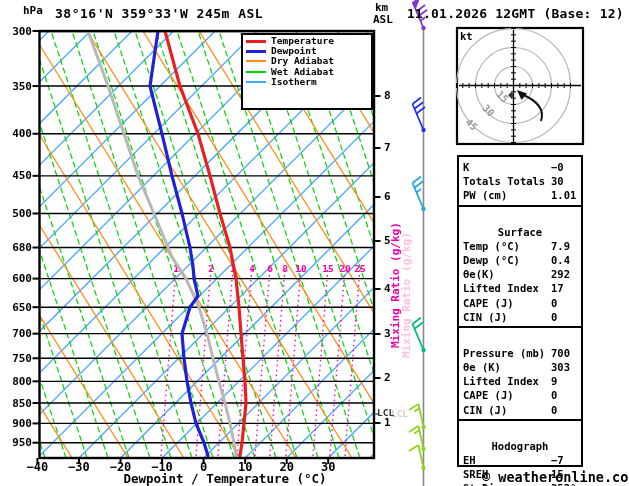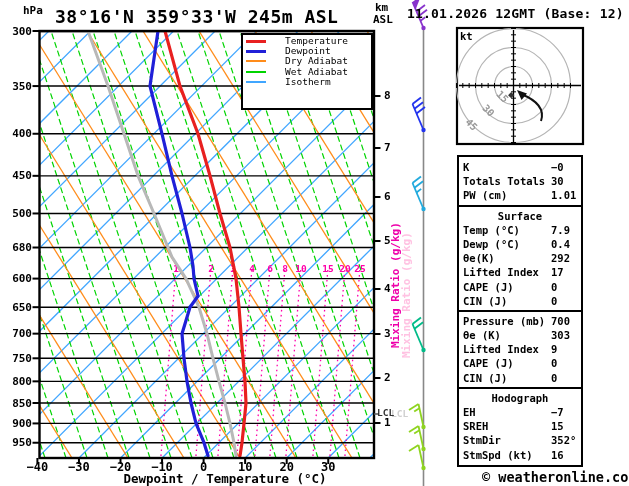--- a/index.html
+++ b/index.html
@@ -1,38 +1,38 @@
 <!DOCTYPE html>
 <html><head>
 <meta charset="utf-8">
 <style>
   html,body{margin:0;padding:0;background:#fff;}
   #app{position:relative;width:629px;height:486px;background:#fff;overflow:hidden;
        font-family:"DejaVu Sans Mono",monospace;color:#000;}
   #cv{position:absolute;left:0;top:0;z-index:1;}
   .abs{position:absolute;z-index:2;white-space:nowrap;}
   .b{font-weight:bold;}
-  .ttl{font-size:18px;letter-spacing:0.5px;}
+  .ttl{font-size:13px;letter-spacing:0.5px;}
   .unit{font-size:11px;}
   .plabel{font-size:11px;font-weight:bold;width:30px;text-align:right;}
   .tlabel{font-size:12px;font-weight:bold;width:40px;text-align:center;}
   .kmlabel{font-size:11px;font-weight:bold;}
   .lcl{font-size:9.5px;font-weight:bold;color:#333;}
   .lclghost{font-size:9.5px;font-weight:bold;color:#cfcfcf;}
   .mixv{writing-mode:vertical-rl;transform:rotate(180deg);font-size:11px;font-weight:bold;
         color:#ee00aa;height:178px;text-align:center;}
   .mixvghost{color:#ffc2e2;}
   #legend{left:241px;top:33px;width:132px;height:77px;background:#fff;border:2px solid #000;
           box-sizing:border-box;z-index:3;padding:1px 0 0 3px;}
   .leg-row{display:flex;align-items:center;height:10.2px;}
   .leg-swatch{width:20px;margin-right:5px;flex:none;}
-  .leg-label{font-size:9.5px;font-weight:normal;line-height:10px;margin-left:14px;}
+  .leg-label{font-size:9.5px;font-weight:bold;line-height:10px;}
   #panel{left:457px;top:155px;width:126px;height:312px;border:2px solid #000;
          box-sizing:border-box;background:#fff;padding-top:3px;}
-  .sec{border-top:2px solid #000;margin-top:2px;padding-top:2px;}
+  .sec{border-top:2px solid #000;margin-top:2px;padding-top:18px;}
   .sec-title{font-size:10.5px;font-weight:bold;text-align:center;height:14.2px;line-height:14.2px;}
   .row{position:relative;height:14.2px;line-height:14.2px;font-size:10.5px;font-weight:bold;padding-left:4px;}
   .val{position:absolute;left:92px;top:0;}
   .footer{font-size:13.5px;font-weight:bold;}
   .datetxt{font-size:13px;font-weight:bold;letter-spacing:0.2px;}
 </style>
 </head>
 <body>
 
 <div id="app">

